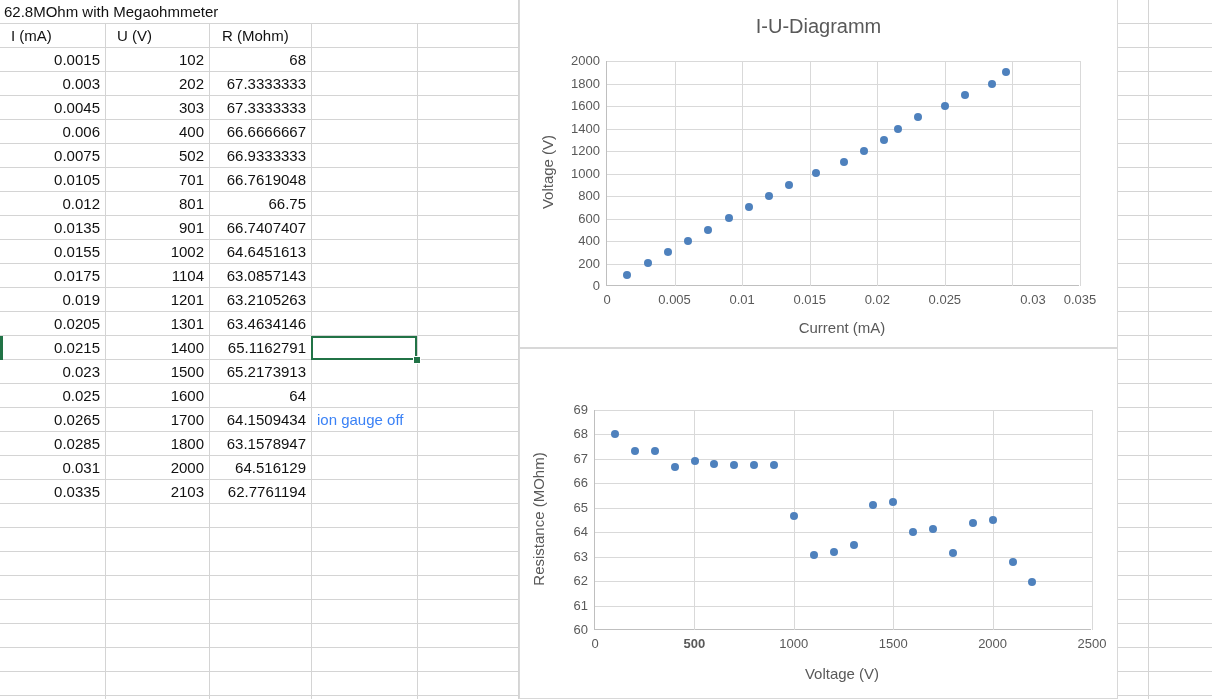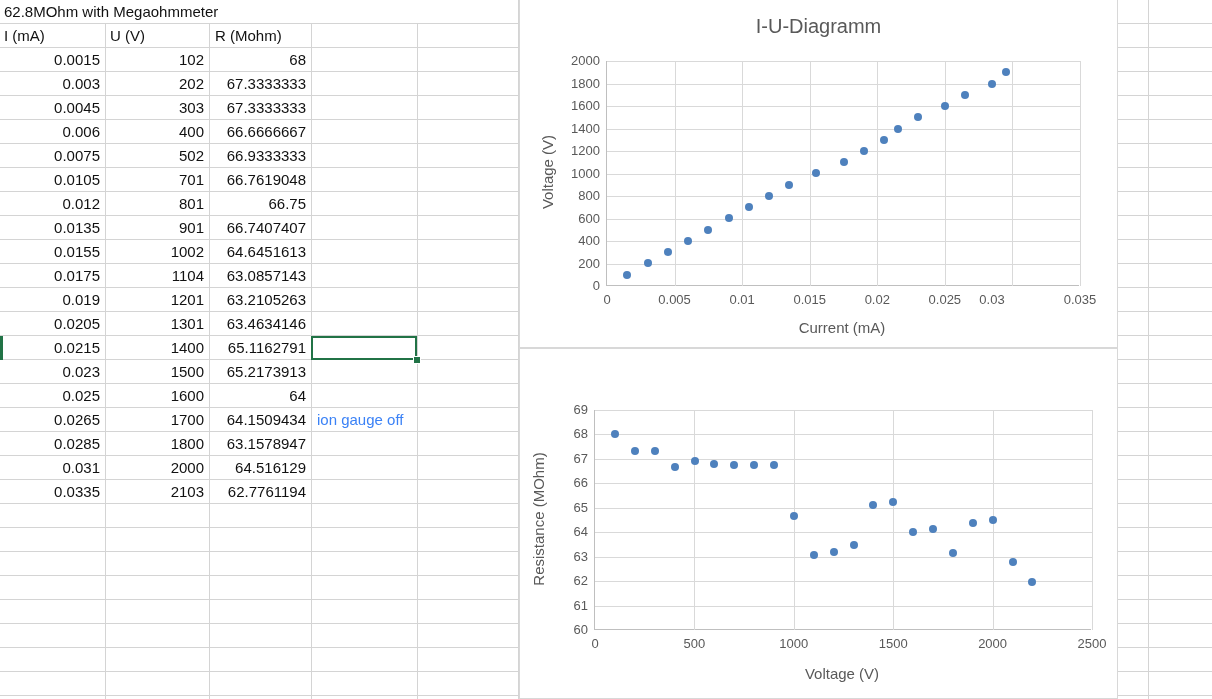--- a/index.html
+++ b/index.html
@@ -6,21 +6,21 @@
   body{width:1212px;height:699px;overflow:hidden;background:#fff;
        font-family:"Liberation Sans",sans-serif;position:relative;}
   
   #sheet{position:absolute;left:0;top:0;width:1212px;height:699px;
     background:repeating-linear-gradient(to bottom,transparent 0px,transparent 23px,#d4d4d4 23px,#d4d4d4 24px);}
   .colline{position:absolute;top:0;width:1px;height:699px;background:#d4d4d4;}
   
   #row1{position:absolute;left:0;top:0;width:518px;height:23px;background:#fff;z-index:2;}
   #sheet-title{position:absolute;left:4px;top:0;height:23px;line-height:24px;font-size:15px;color:#111;white-space:nowrap;}
   
-  #headers{position:absolute;left:0;top:24px;width:530px;height:24px;z-index:2;}
+  #headers{position:absolute;left:7px;top:24px;width:530px;height:24px;z-index:2;}
   #headers span{position:absolute;top:0;height:24px;line-height:24px;font-size:15px;color:#111;white-space:nowrap;}
   #rows{position:absolute;left:0;top:48px;width:311px;z-index:2;}
   .r{display:flex;height:24px;}
   .r span{display:block;height:24px;line-height:24px;font-size:15px;color:#111;
           text-align:right;box-sizing:border-box;padding-right:5px;}
   .cA{width:105px;} .cB{width:104px;} .cC{width:102px;}
   #note{position:absolute;left:317px;top:408px;height:24px;line-height:24px;font-size:15px;color:#3b82f6;z-index:2;white-space:nowrap;}
   
   #sel{position:absolute;left:311px;top:336px;width:106px;height:24px;border:2px solid #217346;box-sizing:border-box;z-index:5;}
   #sel-handle{position:absolute;left:413px;top:356px;width:6px;height:6px;background:#217346;border:1px solid #fff;z-index:6;}
@@ -179,21 +179,21 @@
       <div class="tick-x" style="left: 67.5714px;">0.005</div>
       <div class="gl-v" style="left: 135.143px; height: 225px;"></div>
       <div class="tick-x" style="left: 135.143px;">0.01</div>
       <div class="gl-v" style="left: 202.714px; height: 225px;"></div>
       <div class="tick-x" style="left: 202.714px;">0.015</div>
       <div class="gl-v" style="left: 270.286px; height: 225px;"></div>
       <div class="tick-x" style="left: 270.286px;">0.02</div>
       <div class="gl-v" style="left: 337.857px; height: 225px;"></div>
       <div class="tick-x" style="left: 337.857px;">0.025</div>
       <div class="gl-v" style="left: 405.429px; height: 225px;"></div>
-      <div class="tick-x" style="left: 385px;">0.03</div>
+      <div class="tick-x" style="left: 426px;">0.03</div>
       <div class="gl-v" style="left: 473px; height: 225px;"></div>
       <div class="tick-x" style="left: 473px;">0.035</div>
       <div class="tick-y" style="top: 218px;">0</div>
       <div class="gl-h" style="top: 202.5px; width: 473px;"></div>
       <div class="tick-y" style="top: 195.5px;">200</div>
       <div class="gl-h" style="top: 180px; width: 473px;"></div>
       <div class="tick-y" style="top: 173px;">400</div>
       <div class="gl-h" style="top: 157.5px; width: 473px;"></div>
       <div class="tick-y" style="top: 150.5px;">600</div>
       <div class="gl-h" style="top: 135px; width: 473px;"></div>
@@ -231,21 +231,21 @@
       <div class="dot" style="left: 398.671px; top: 11.3625px; background: rgb(78, 129, 189);"></div>
     </div>
   <div class="axlab rot" style="left:27px;top:172px">Voltage (V)</div>
   <div class="axlab hor" style="left:322px;top:327px">Current (mA)</div>
 </div>
 
 <div class="chart" id="chart2">
   <div class="plot" style="left:74px;top:61px;width:496px;height:219px">
       <div class="tick-x" style="left: 0px;">0</div>
       <div class="gl-v" style="left: 99.4px; height: 220px;"></div>
-      <div class="tick-x" style="left: 99.4px;">500</div>
+      <div class="tick-x" style="left: 99.4px; font-weight: bold;">500</div>
       <div class="gl-v" style="left: 198.8px; height: 220px;"></div>
       <div class="tick-x" style="left: 198.8px;">1000</div>
       <div class="gl-v" style="left: 298.2px; height: 220px;"></div>
       <div class="tick-x" style="left: 298.2px;">1500</div>
       <div class="gl-v" style="left: 397.6px; height: 220px;"></div>
       <div class="tick-x" style="left: 397.6px;">2000</div>
       <div class="gl-v" style="left: 497px; height: 220px;"></div>
       <div class="tick-x" style="left: 497px;">2500</div>
       <div class="tick-y" style="top: 213px;">60</div>
       <div class="gl-h" style="top: 195.556px; width: 497px;"></div>

